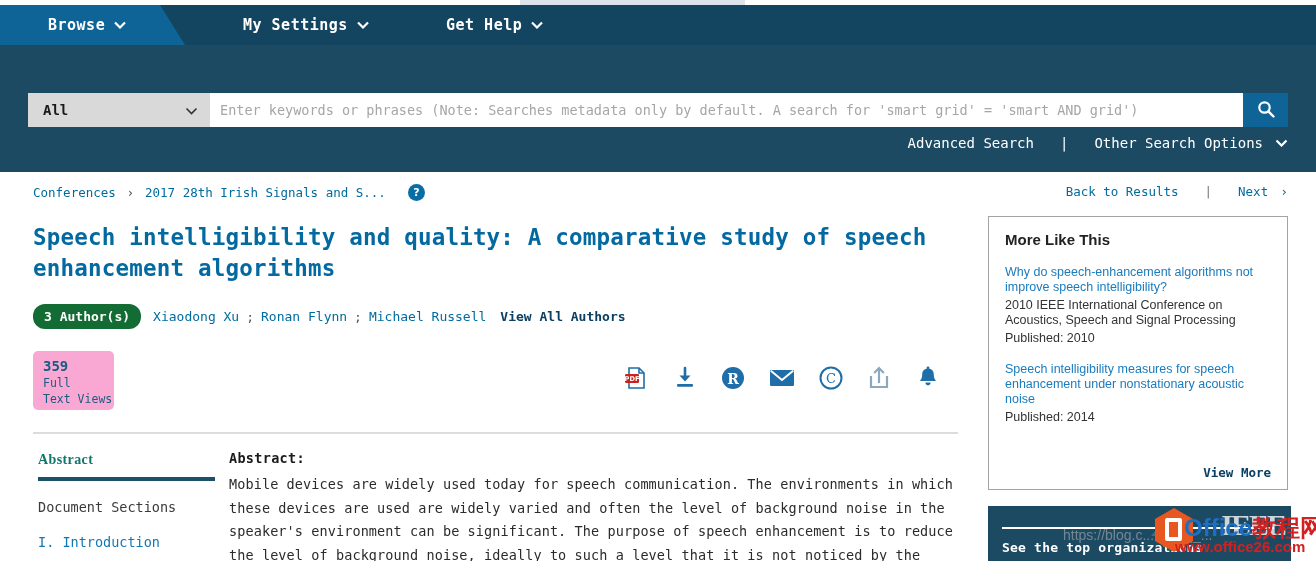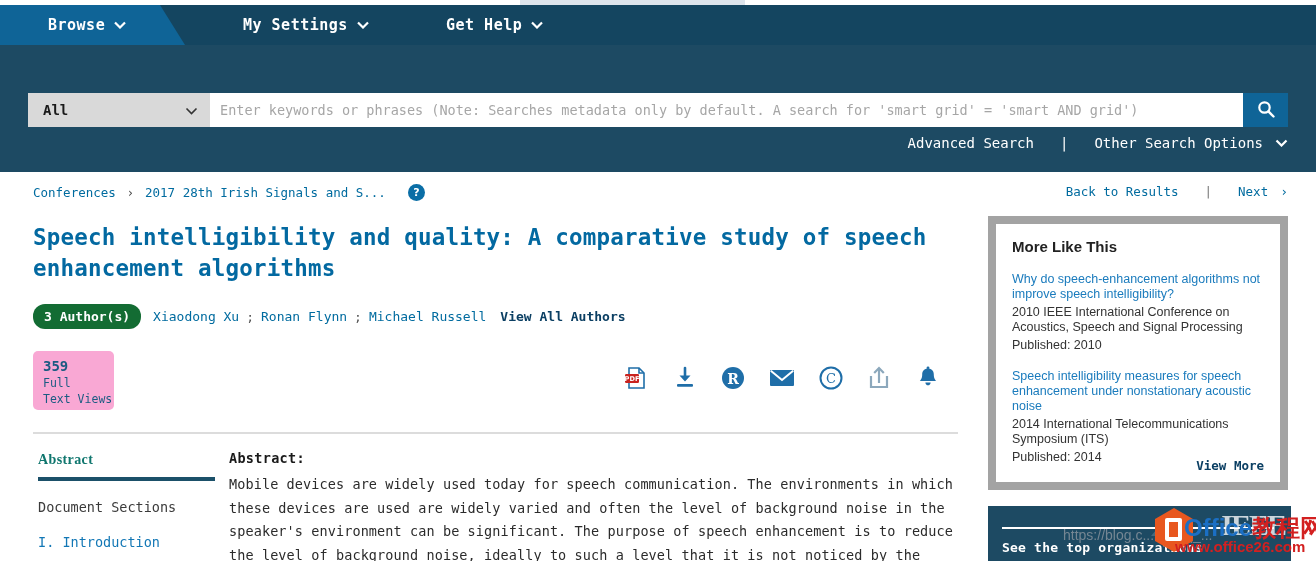--- a/index.html
+++ b/index.html
@@ -330,21 +330,21 @@
     line-height: 23.5px;
     letter-spacing: 0.1px;
   }
 
   
   .more-like-this {
     position: absolute;
     left: 988px; top: 216px;
     width: 300px; height: 274px;
     background: #ffffff;
-    border: 8px solid #a3a3a3;
+    border: 1px solid #a3a3a3;
     padding: 14px 16px 0 16px;
     font-family: "Liberation Sans", sans-serif;
   }
   .mlt-title {
     font-size: 15px;
     font-weight: bold;
     color: #222222;
   }
   .mlt-entry { margin-top: 17px; }
   .mlt-entry-title {
@@ -652,21 +652,20 @@
   <div class="mlt-title">More Like This</div>
 
   <div class="mlt-entry">
     <a class="mlt-entry-title">Why do speech-enhancement algorithms not improve speech intelligibility?</a>
     <div class="mlt-entry-venue">2010 IEEE International Conference on Acoustics, Speech and Signal Processing</div>
     <div class="mlt-entry-published">Published: 2010</div>
   </div>
 
   <div class="mlt-entry">
     <a class="mlt-entry-title">Speech intelligibility measures for speech enhancement under nonstationary acoustic noise</a>
-    <div class="mlt-entry-venue">2014 International Telecommunications Symposium (ITS)</div>
     <div class="mlt-entry-published">Published: 2014</div>
   </div>
 
   <a class="mlt-view-more">View More</a>
 </div>
 
 <div class="promo-banner">
   <div class="ieee-flag-wm"></div>
   <div class="ieee-logo-wm">IEEE</div>
   <div class="promo-rule"></div>

